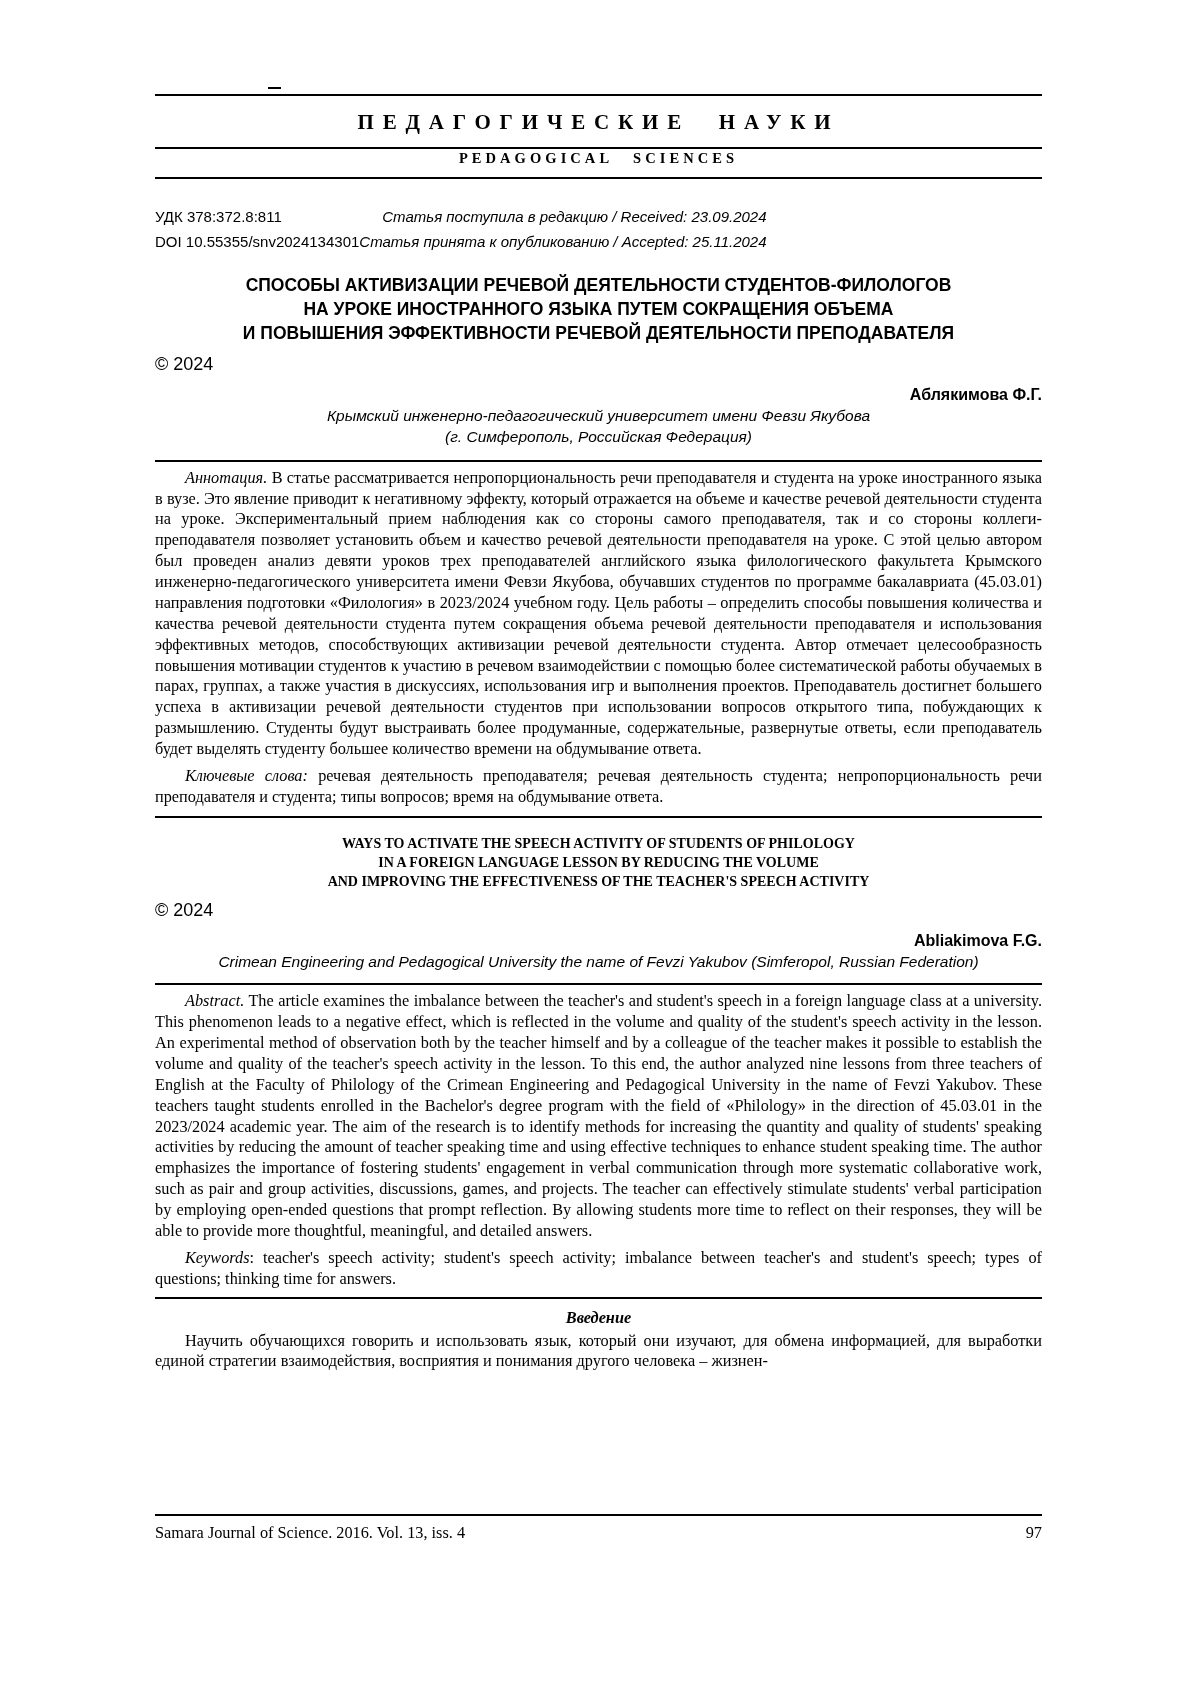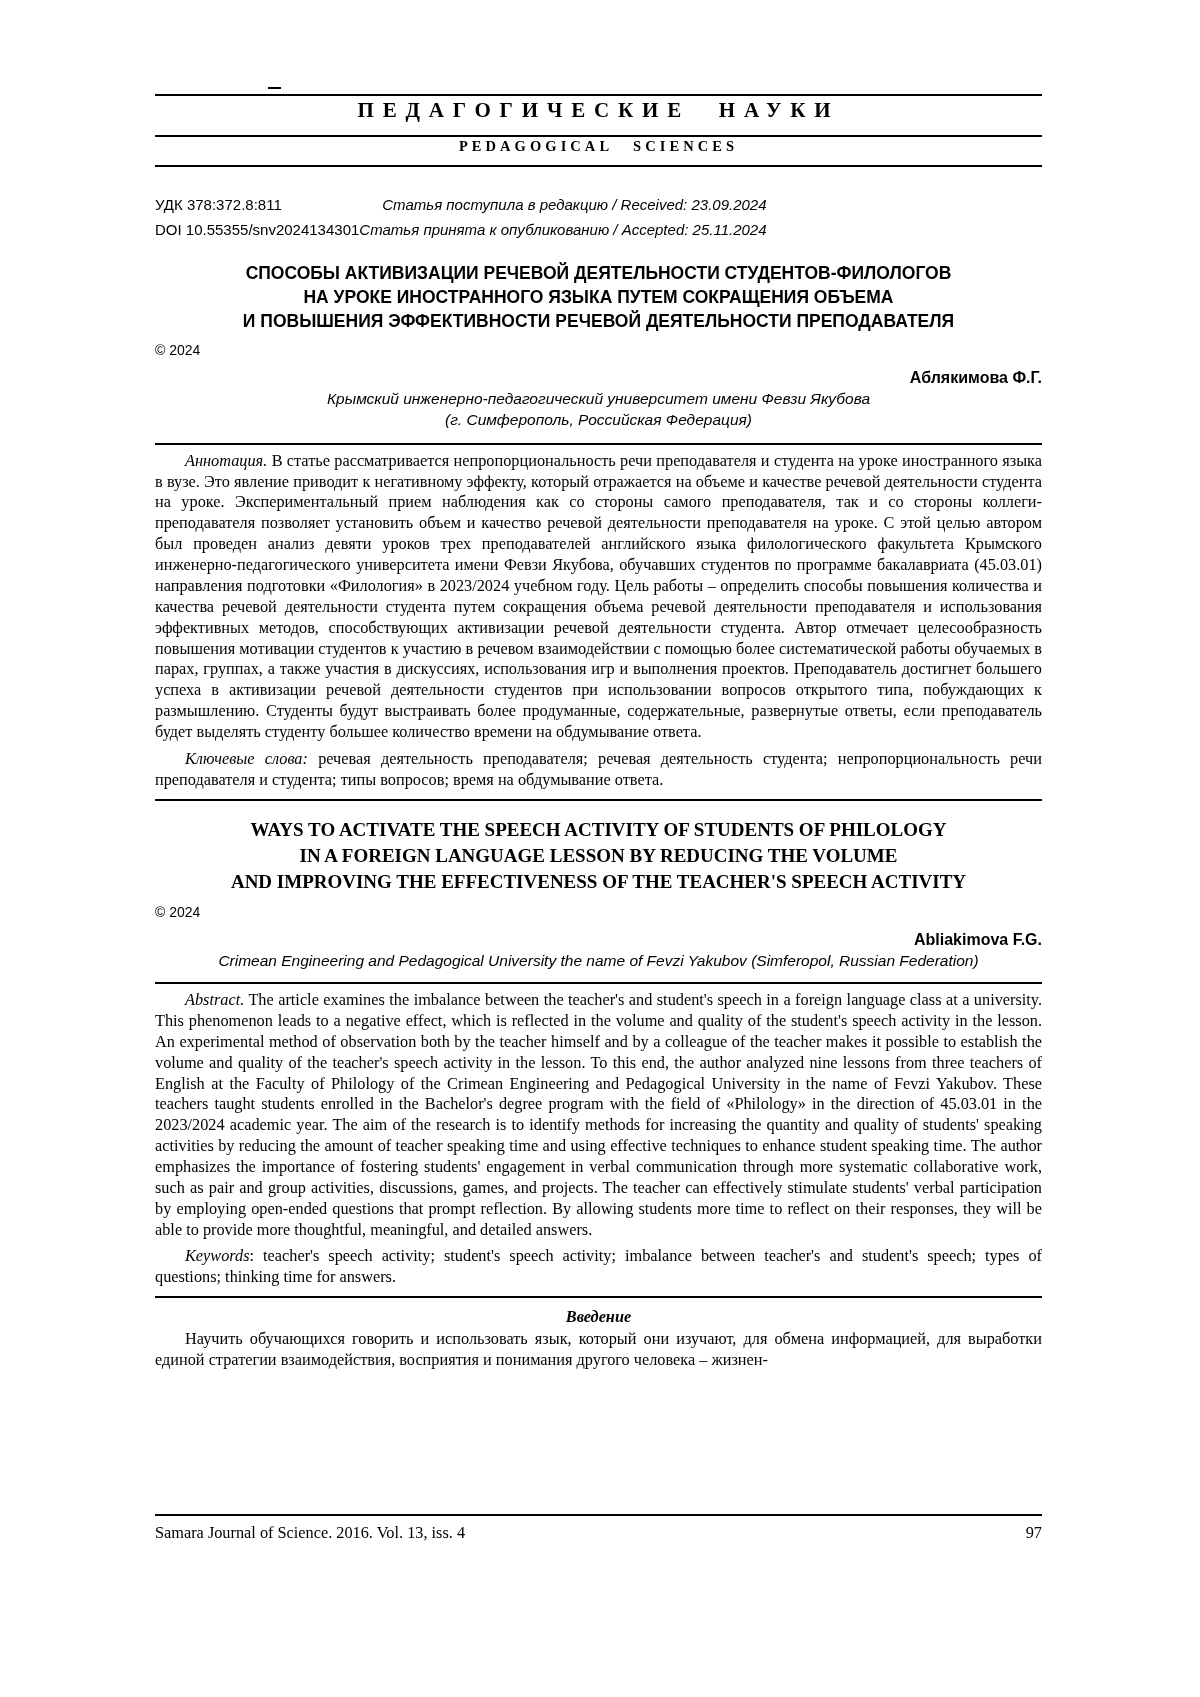--- a/index.html
+++ b/index.html
@@ -11,42 +11,42 @@
     font-size:16px;
     overflow:hidden;
   }
   .content{padding:94px 158px 0 155px;}
   .rule{border:0;border-top:2px solid #000;margin:0;}
   .stray{position:absolute;left:268px;top:87px;width:13px;border-top:2px solid #000;}
 
   .section-head-ru{
     font-weight:bold;font-size:21px;text-align:center;
     letter-spacing:0.42em;word-spacing:0.7em;
-    padding:2px 0 12px;
+    padding:14px 0 12px;
   }
   .section-head-en{
     font-weight:bold;font-size:14.5px;text-align:center;
     letter-spacing:0.28em;word-spacing:0.9em;
     padding:1px 0 10px;
   }
 
   .meta-row{display:flex;justify-content:flex-start;margin-top:26px;font-size:15px;line-height:1.65;}
   .meta-left{font-family:"Liberation Sans",sans-serif;}
   .meta-right{font-family:"Liberation Sans",sans-serif;font-style:italic;text-align:right;}
 
   .title-ru{
     margin-top:18px;text-align:center;
     font-family:"Liberation Sans",sans-serif;
     font-weight:bold;font-size:17.5px;line-height:1.38;
   }
   .title-en{
     margin-top:16px;text-align:center;
-    font-weight:bold;font-size:19px;line-height:1.38;
+    font-weight:bold;font-size:14px;line-height:1.38;
   }
-  .copyright{margin-top:9px;font-family:"Liberation Sans",sans-serif;font-size:14px;}
+  .copyright{margin-top:9px;font-family:"Liberation Sans",sans-serif;font-size:18px;}
   .author{margin-top:11px;text-align:right;font-family:"Liberation Sans",sans-serif;font-weight:bold;font-size:16px;}
   .affiliation{margin-top:2px;text-align:center;font-family:"Liberation Sans",sans-serif;font-style:italic;font-size:15.5px;line-height:1.35;}
 
   .block-rule-1{margin-top:12px;}
   .block-rule-2{margin-top:8px;}
   .block-rule-3{margin-top:10px;}
   .block-rule-4{margin-top:8px;}
 
   .para{
     margin:6px 0 0 0;

